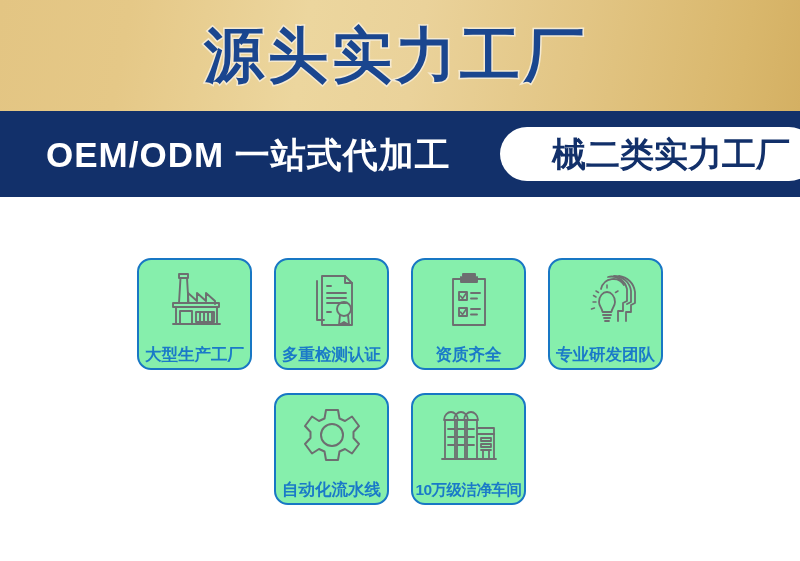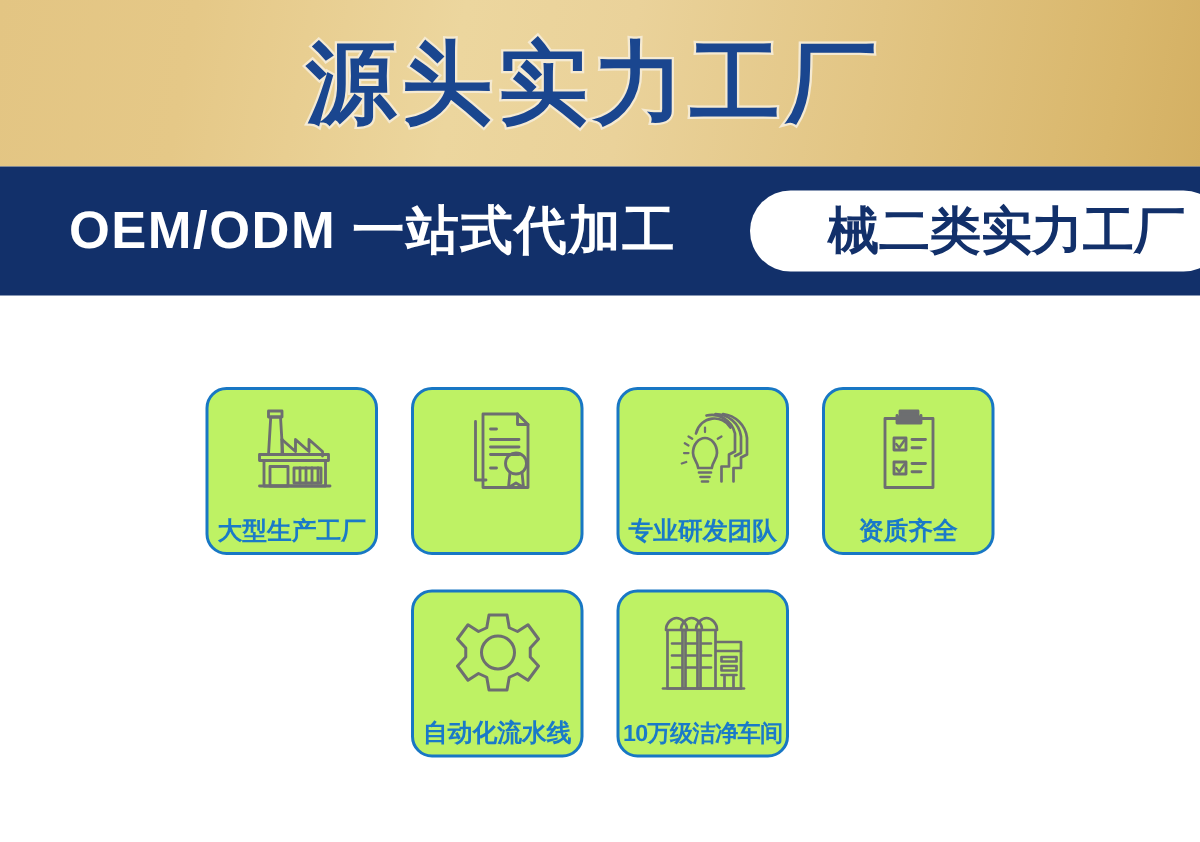--- a/index.html
+++ b/index.html
@@ -97,21 +97,21 @@
     gap: 22px;
   }
   #row-1 { position: absolute; left: 0; right: 0; top: 61px; }
   #row-2 { position: absolute; left: 0; right: 0; top: 196px; }
 
   .card {
     position: relative;
     width: 115px; height: 112px;
     border: 2px solid #1877c4;
     border-radius: 14px;
-    background: #bef264;
+    background: #86efac;
     display: flex;
     align-items: flex-start;
     justify-content: center;
     padding-top: 11px;
   }
   .card-icon {
     width: 64px; height: 60px;
     display: block;
   }
   .card-icon svg { width: 100%; height: 100%; display: block; }
@@ -172,52 +172,53 @@
             <path d="M17 10 L17 49 L24 49"></path>
             <path d="M22 5 L45 5 L52 12 L52 54 L22 54 Z"></path>
             <path d="M45 5 L45 12 L52 12"></path>
             <path d="M27 15 L31 15"></path>
             <path d="M27 22 L46 22 M27 27 L46 27 M27 32 L46 32"></path>
             <path d="M27 41 L31 41"></path>
             <circle cx="44" cy="38" r="7"></circle>
             <path d="M40 44 L39 54 L44 51 L49 54 L48 44"></path>
           </svg>
         </span>
-      </div>
-
-      <div class="card">
-        <span class="card-icon">
-          <svg viewBox="0 0 64 60" fill="none" stroke="#6d6e70" stroke-width="1.8" stroke-linejoin="round" stroke-linecap="round">
-            <path d="M27 18 C30 6, 45 5, 50 14"></path>
-            <path d="M34 6 C42 4, 51 9, 53 18 L53 30 L49 32 L49 40 L44 40 L44 50"></path>
-            <path d="M40 5 C48 5, 56 11, 57 20 L57 31 L53 33"></path>
-            <path d="M45 5 C53 6, 60 12, 61 21 L61 32 L57 34 L57 41 L52 41 L52 50"></path>
-            <path d="M25 31 C25 25, 29 21, 33 21 C37 21, 41 25, 41 31 C41 35, 38 37, 37.5 41 L28.5 41 C28 37, 25 35, 25 31 Z"></path>
-            <path d="M29 44 L37 44 M30 47 L36 47 M31 50 L35 50"></path>
-            <path d="M33 14 L33 17 M22 20 L24.5 21.5 M44 20 L41.5 21.5 M19 31 L22 31 M17.5 38 L20.5 37 M19.5 24.5 L22 26" stroke-width="1.5"></path>
-          </svg>
-        </span>
-        <span class="card-label">专业研发团队</span>
+        <span class="card-label">多重检测认证</span>
       </div>
 
       <div class="card">
         <span class="card-icon">
           <svg viewBox="0 0 64 60" fill="none" stroke="#6d6e70" stroke-width="1.9" stroke-linejoin="round" stroke-linecap="round">
             <path d="M24 8 L16 8 L16 54 L48 54 L48 8 L40 8"></path>
             <rect x="26" y="3" width="12" height="7" fill="#6d6e70"></rect>
             <path d="M24 6 L24 11 L40 11 L40 6" fill="#6d6e70" stroke="#6d6e70"></path>
             <rect x="22" y="21" width="8" height="8"></rect>
             <path d="M23.5 25 L25.5 27.5 L29 22.5" stroke-width="1.6"></path>
             <path d="M34 22 L43 22 M34 27.5 L40 27.5"></path>
             <rect x="22" y="37" width="8" height="8"></rect>
             <path d="M23.5 41 L25.5 43.5 L29 38.5" stroke-width="1.6"></path>
             <path d="M34 38 L43 38 M34 43.5 L40 43.5"></path>
           </svg>
         </span>
         <span class="card-label">资质齐全</span>
+      </div>
+
+      <div class="card">
+        <span class="card-icon">
+          <svg viewBox="0 0 64 60" fill="none" stroke="#6d6e70" stroke-width="1.8" stroke-linejoin="round" stroke-linecap="round">
+            <path d="M27 18 C30 6, 45 5, 50 14"></path>
+            <path d="M34 6 C42 4, 51 9, 53 18 L53 30 L49 32 L49 40 L44 40 L44 50"></path>
+            <path d="M40 5 C48 5, 56 11, 57 20 L57 31 L53 33"></path>
+            <path d="M45 5 C53 6, 60 12, 61 21 L61 32 L57 34 L57 41 L52 41 L52 50"></path>
+            <path d="M25 31 C25 25, 29 21, 33 21 C37 21, 41 25, 41 31 C41 35, 38 37, 37.5 41 L28.5 41 C28 37, 25 35, 25 31 Z"></path>
+            <path d="M29 44 L37 44 M30 47 L36 47 M31 50 L35 50"></path>
+            <path d="M33 14 L33 17 M22 20 L24.5 21.5 M44 20 L41.5 21.5 M19 31 L22 31 M17.5 38 L20.5 37 M19.5 24.5 L22 26" stroke-width="1.5"></path>
+          </svg>
+        </span>
+        <span class="card-label">专业研发团队</span>
       </div>
 
     </div>
 
     <div class="card-row" id="row-2">
 
       <div class="card">
         <span class="card-icon">
           <svg viewBox="0 0 64 60" fill="none" stroke="#6d6e70" stroke-width="2" stroke-linejoin="round" stroke-linecap="round">
             <path d="M26 4 L38 4 L39.5 12.5 L45 15 L52 10.5 L59 20 L53.5 26 L53.5 32 L59 38 L52 47.5 L45 43 L39.5 45.5 L38 54 L26 54 L24.5 45.5 L19 43 L12 47.5 L5 38 L10.5 32 L10.5 26 L5 20 L12 10.5 L19 15 L24.5 12.5 Z"></path>

